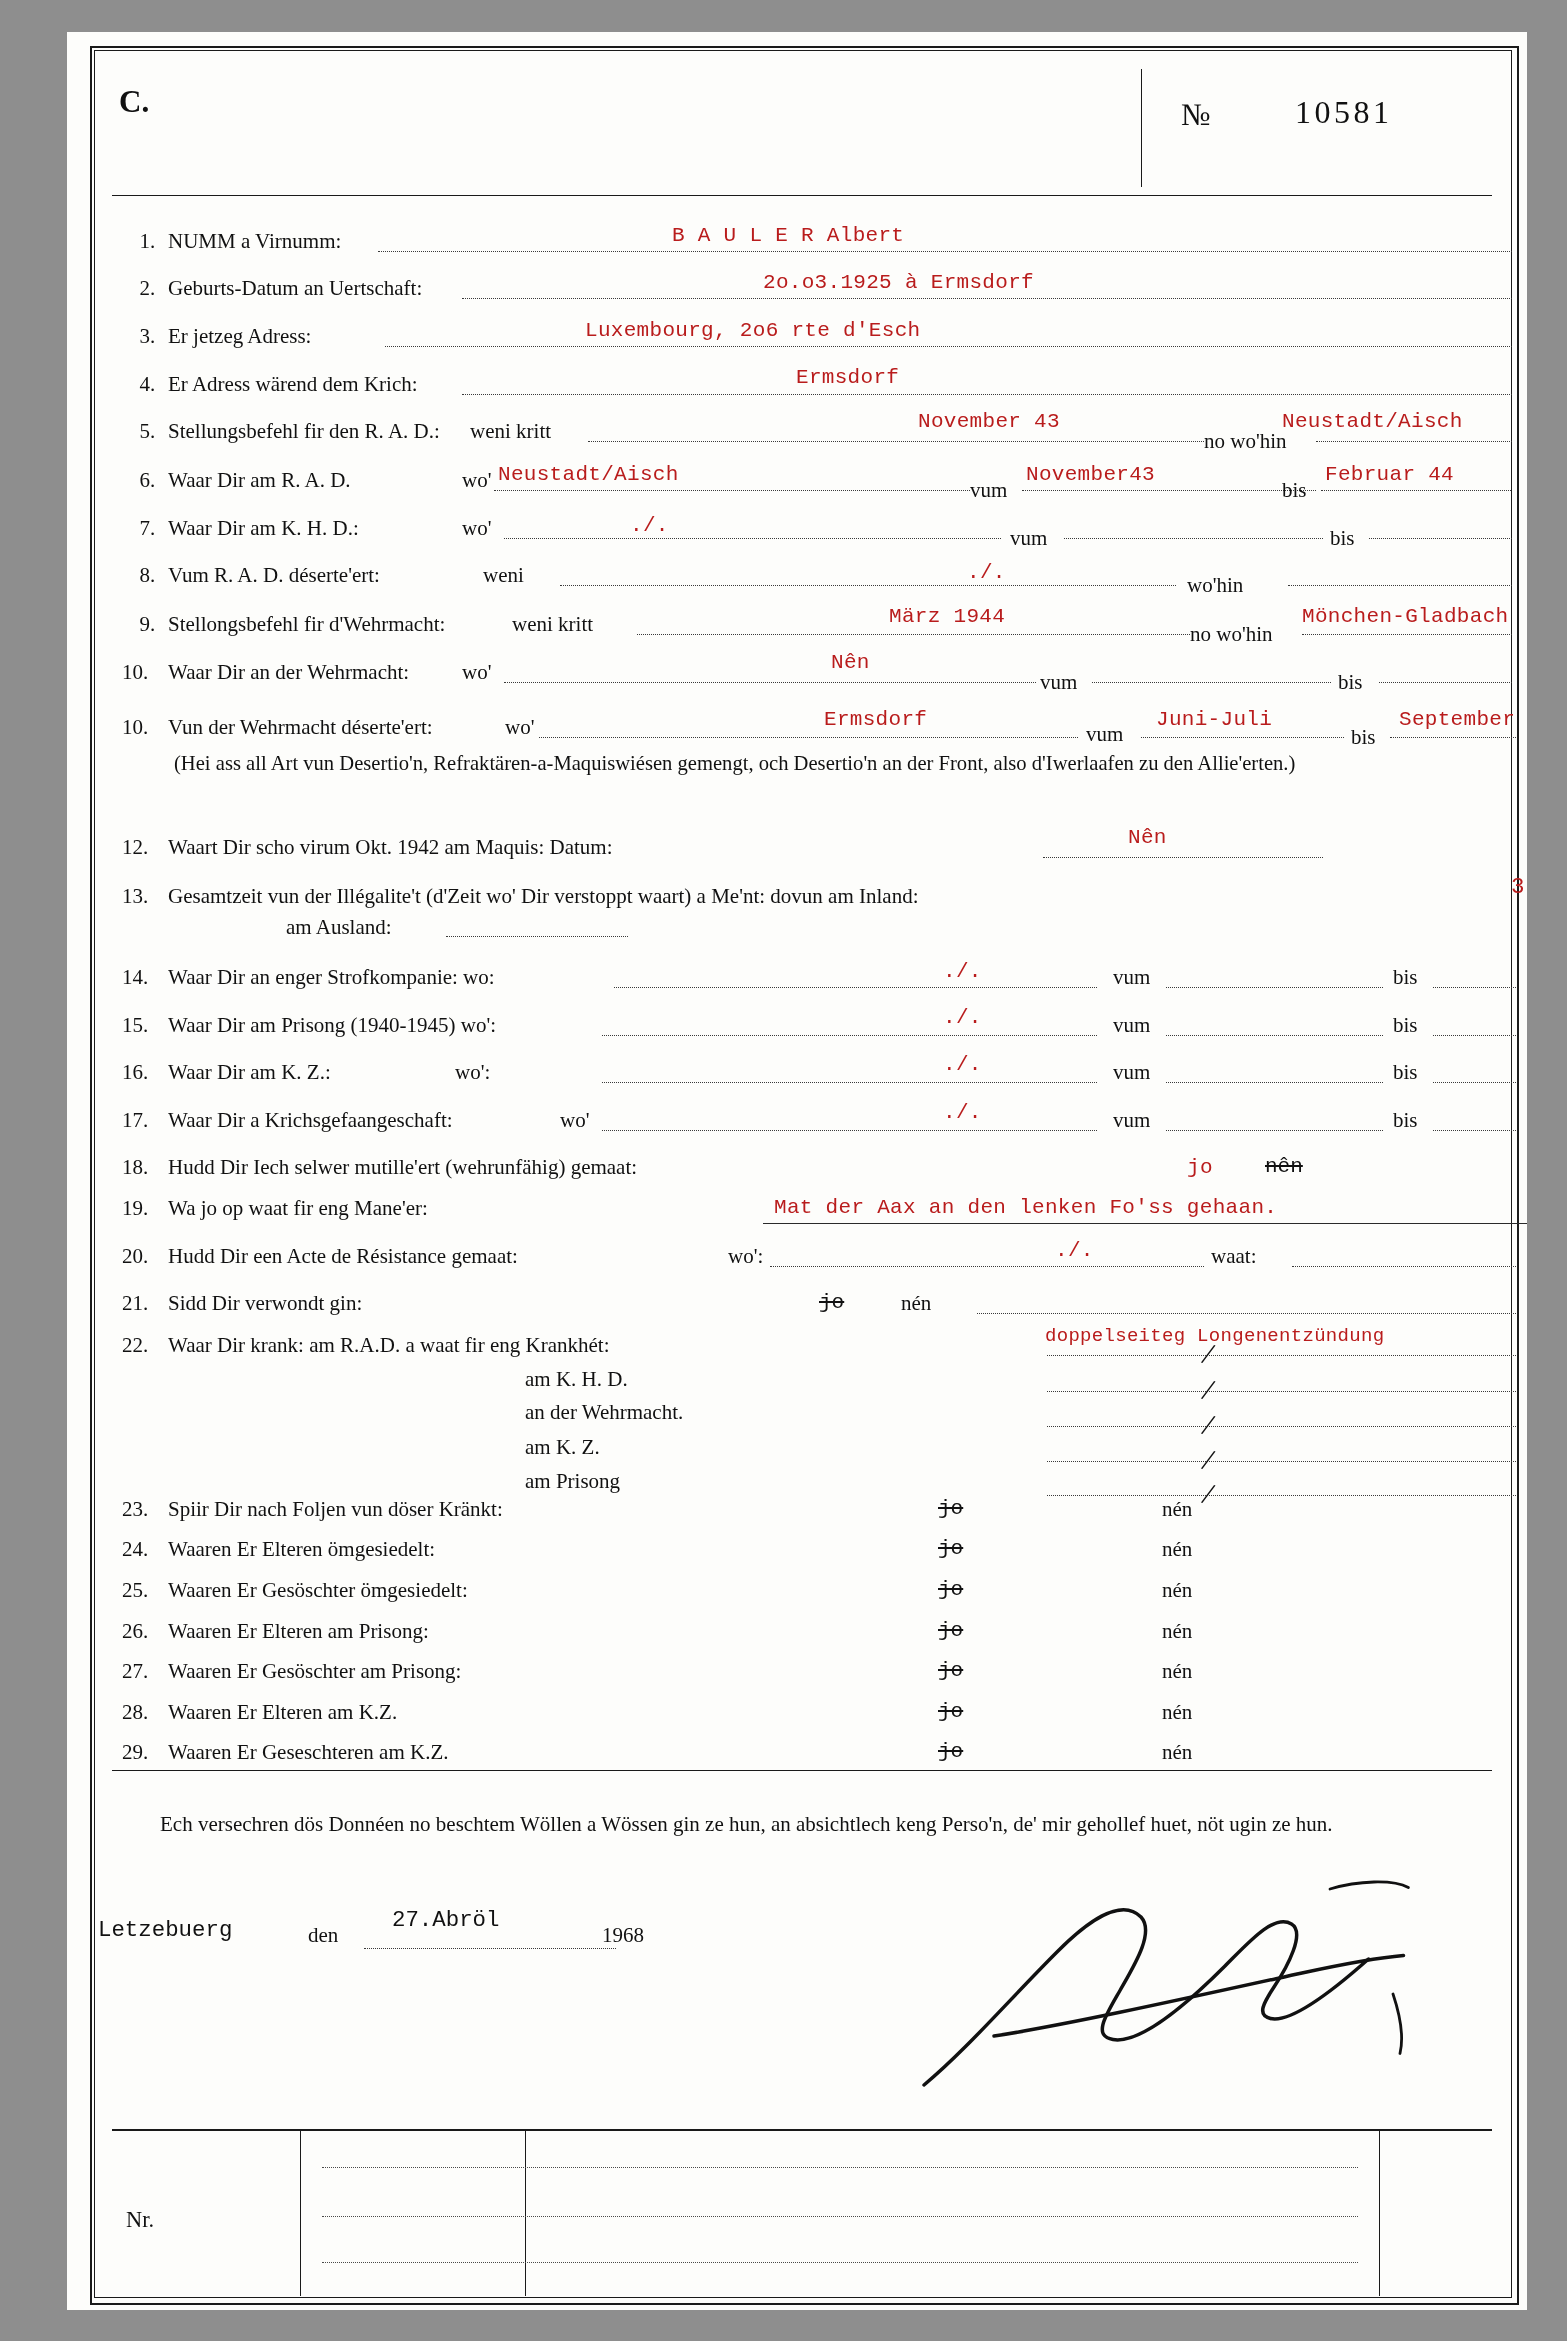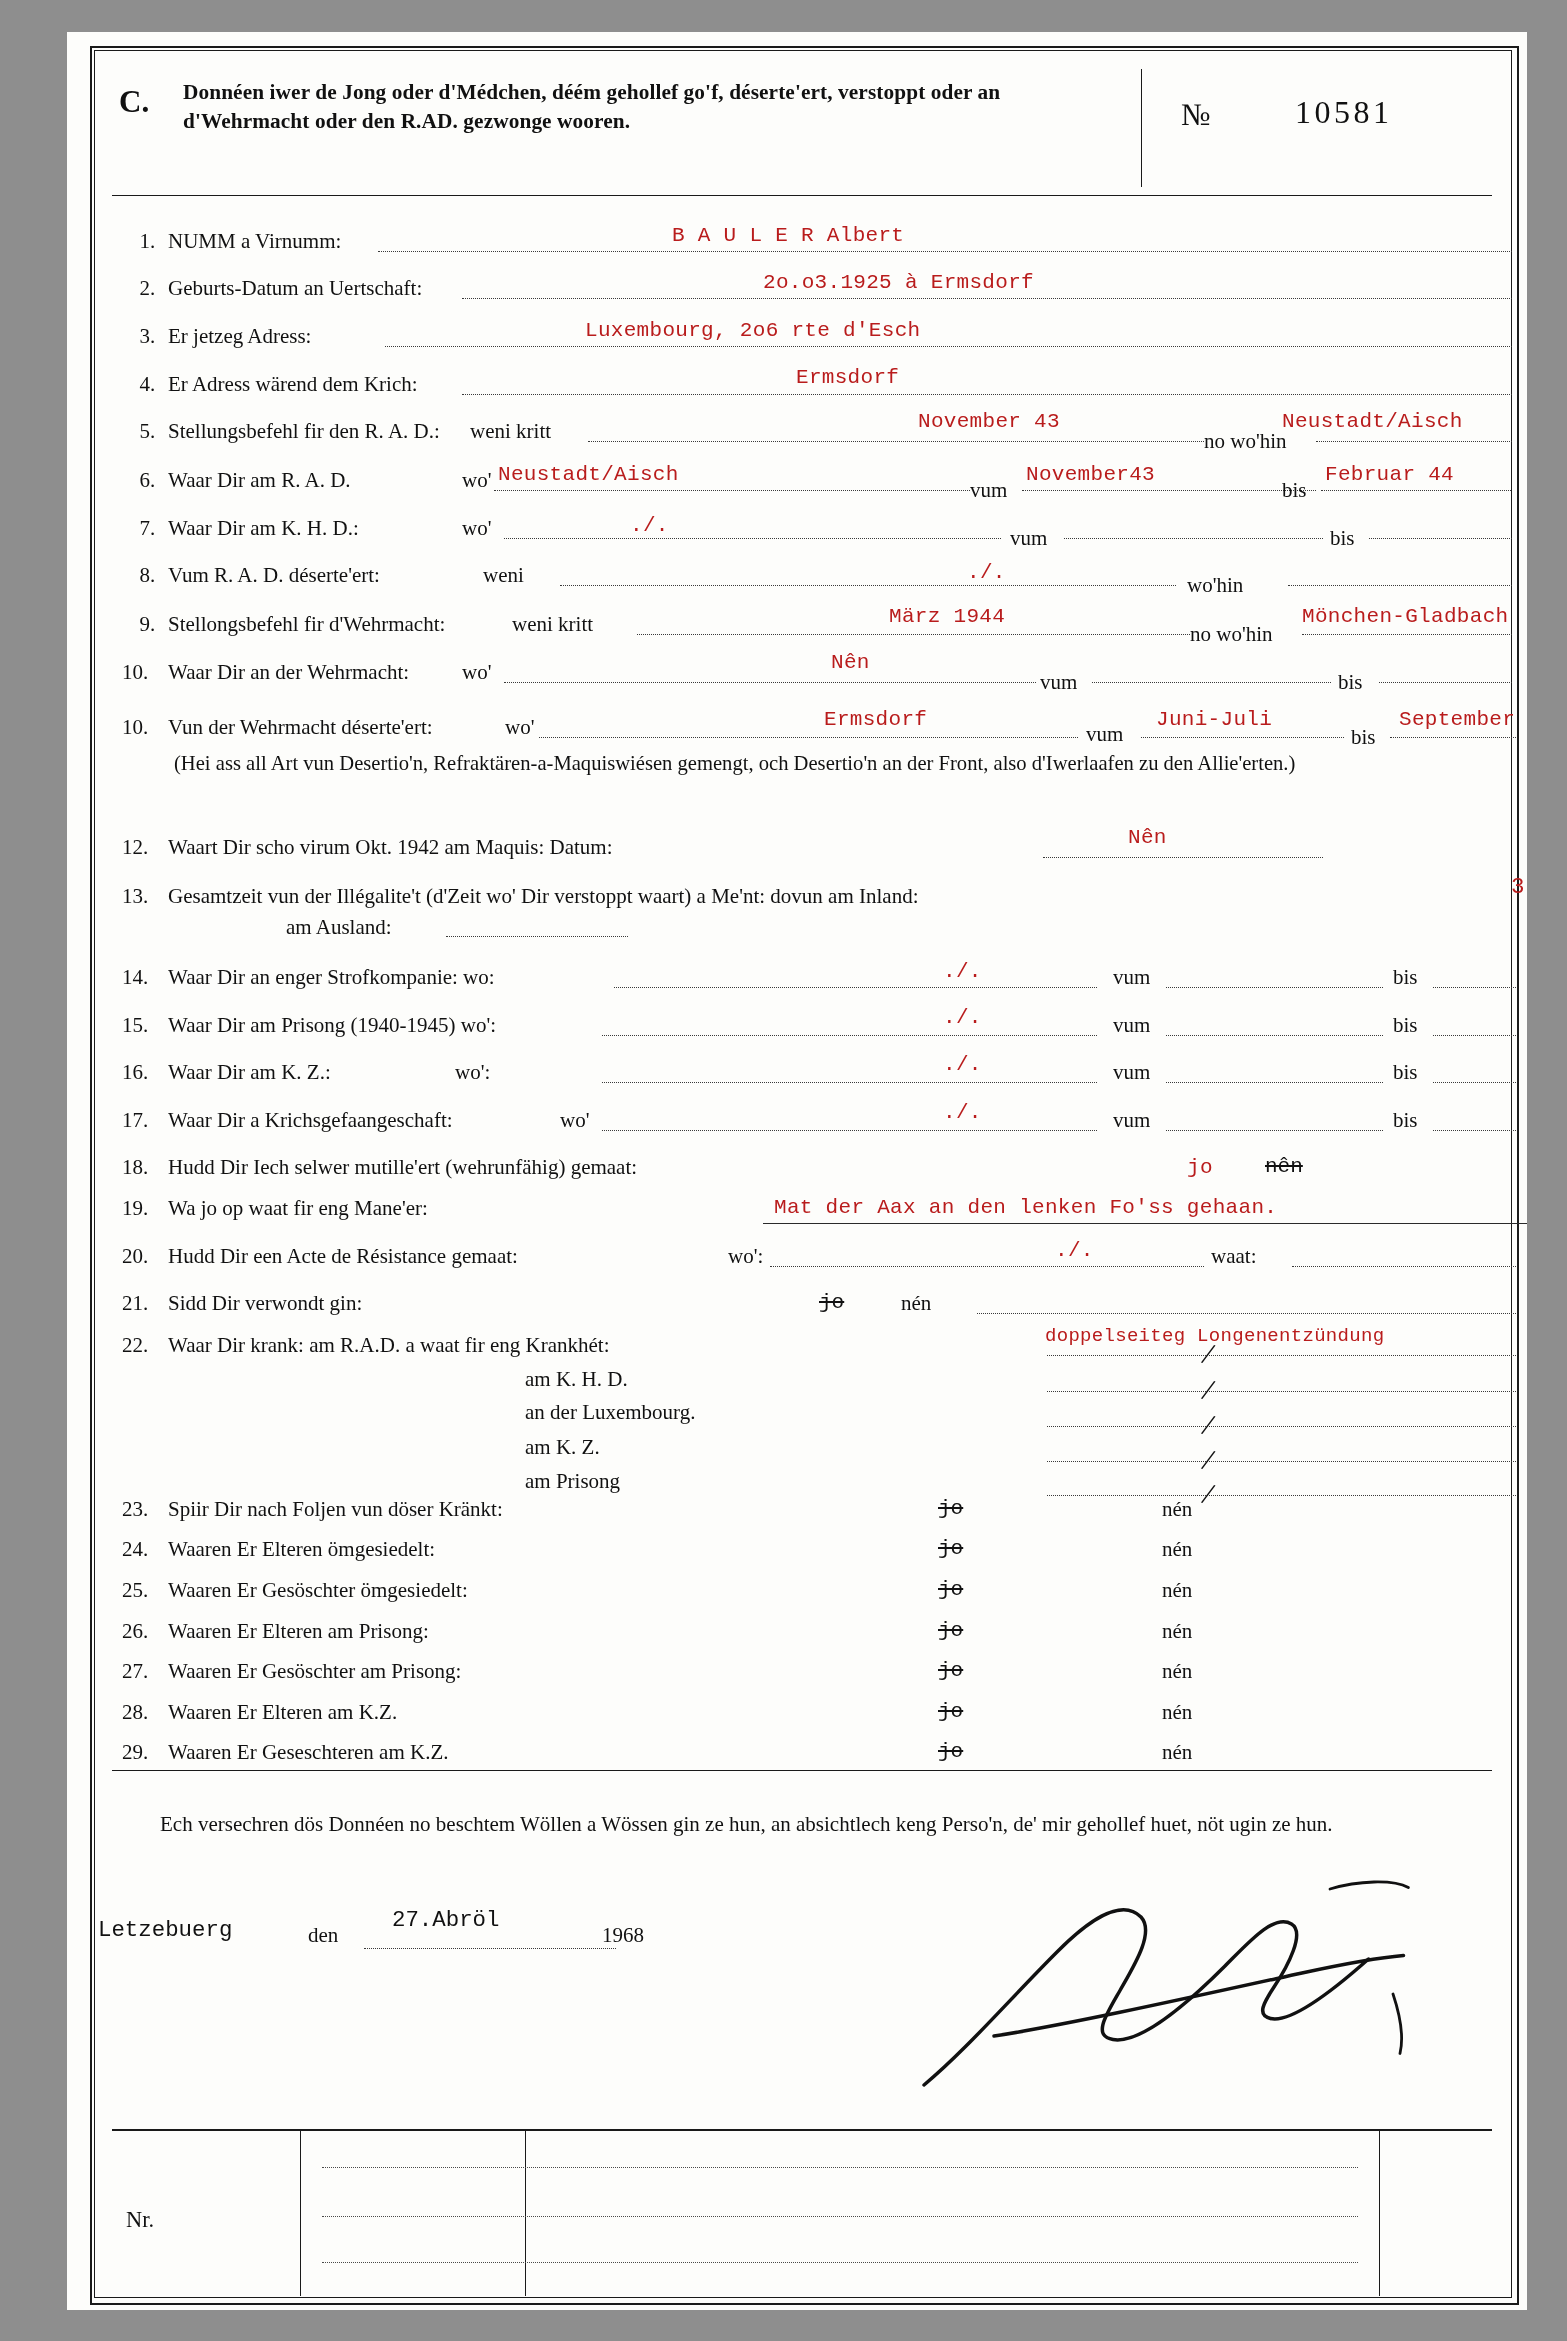--- a/index.html
+++ b/index.html
@@ -283,21 +283,20 @@
 </head>
 <body>
 
 <div class="page">
   <div class="sheet"></div>
   <div class="frame"></div>
   <div class="frame-inner"></div>
 
   <div class="header">
     <div class="hdr-letter">C.</div>
-    <div class="hdr-text">Donnéen iwer de Jong oder d'Médchen, déém gehollef go'f, déserte'ert, verstoppt oder an d'Wehrmacht oder den R.AD. gezwonge wooren.</div>
     <div class="hdr-divider"></div>
     <div class="hdr-no">№</div>
     <div class="hdr-num">10581</div>
   </div>
   <div class="rule-top"></div>
 
   <div class="row" style="top:231px">
     <span class="num" style="left:11.2px">1.</span>
     <span class="lbl" style="left:56px">NUMM a Virnumm:</span>
     <span class="dots" style="left:266px;top:19.6px;width:1134px"></span>
@@ -505,21 +504,21 @@
 
   <div class="row" style="top:1335px">
     <span class="num" style="left:4.2px">22.</span>
     <span class="lbl" style="left:56px">Waar Dir krank: am R.A.D. a waat fir eng Krankhét:</span>
     <span class="ans ans-sm" style="left:933px;top:-8.4px">doppelseiteg Longenentzündung</span>
     <span class="dots" style="left:935px;top:19.6px;width:469px"></span>
 
     <span class="lbl" style="left:413px;top:34px">am K. H. D.</span>
     <span class="dots" style="left:935px;top:56px;width:469px"></span>
 
-    <span class="lbl" style="left:413px;top:67px">an der Luxembourg.</span>
+    <span class="lbl" style="left:413px;top:67px">an der Wehrmacht.</span>
     <span class="dots" style="left:935px;top:91px;width:469px"></span>
 
     <span class="lbl" style="left:413px;top:102px">am K. Z.</span>
     <span class="dots" style="left:935px;top:126px;width:469px"></span>
 
     <span class="lbl" style="left:413px;top:136px">am Prisong</span>
     <span class="dots" style="left:935px;top:160px;width:469px"></span>
 
     <span style="position:absolute;left:1092px;top:2.8px;font-size:31px;transform:rotate(18deg);color:#111">/</span>
     <span style="position:absolute;left:1092px;top:39px;font-size:31px;transform:rotate(18deg);color:#111">/</span>

